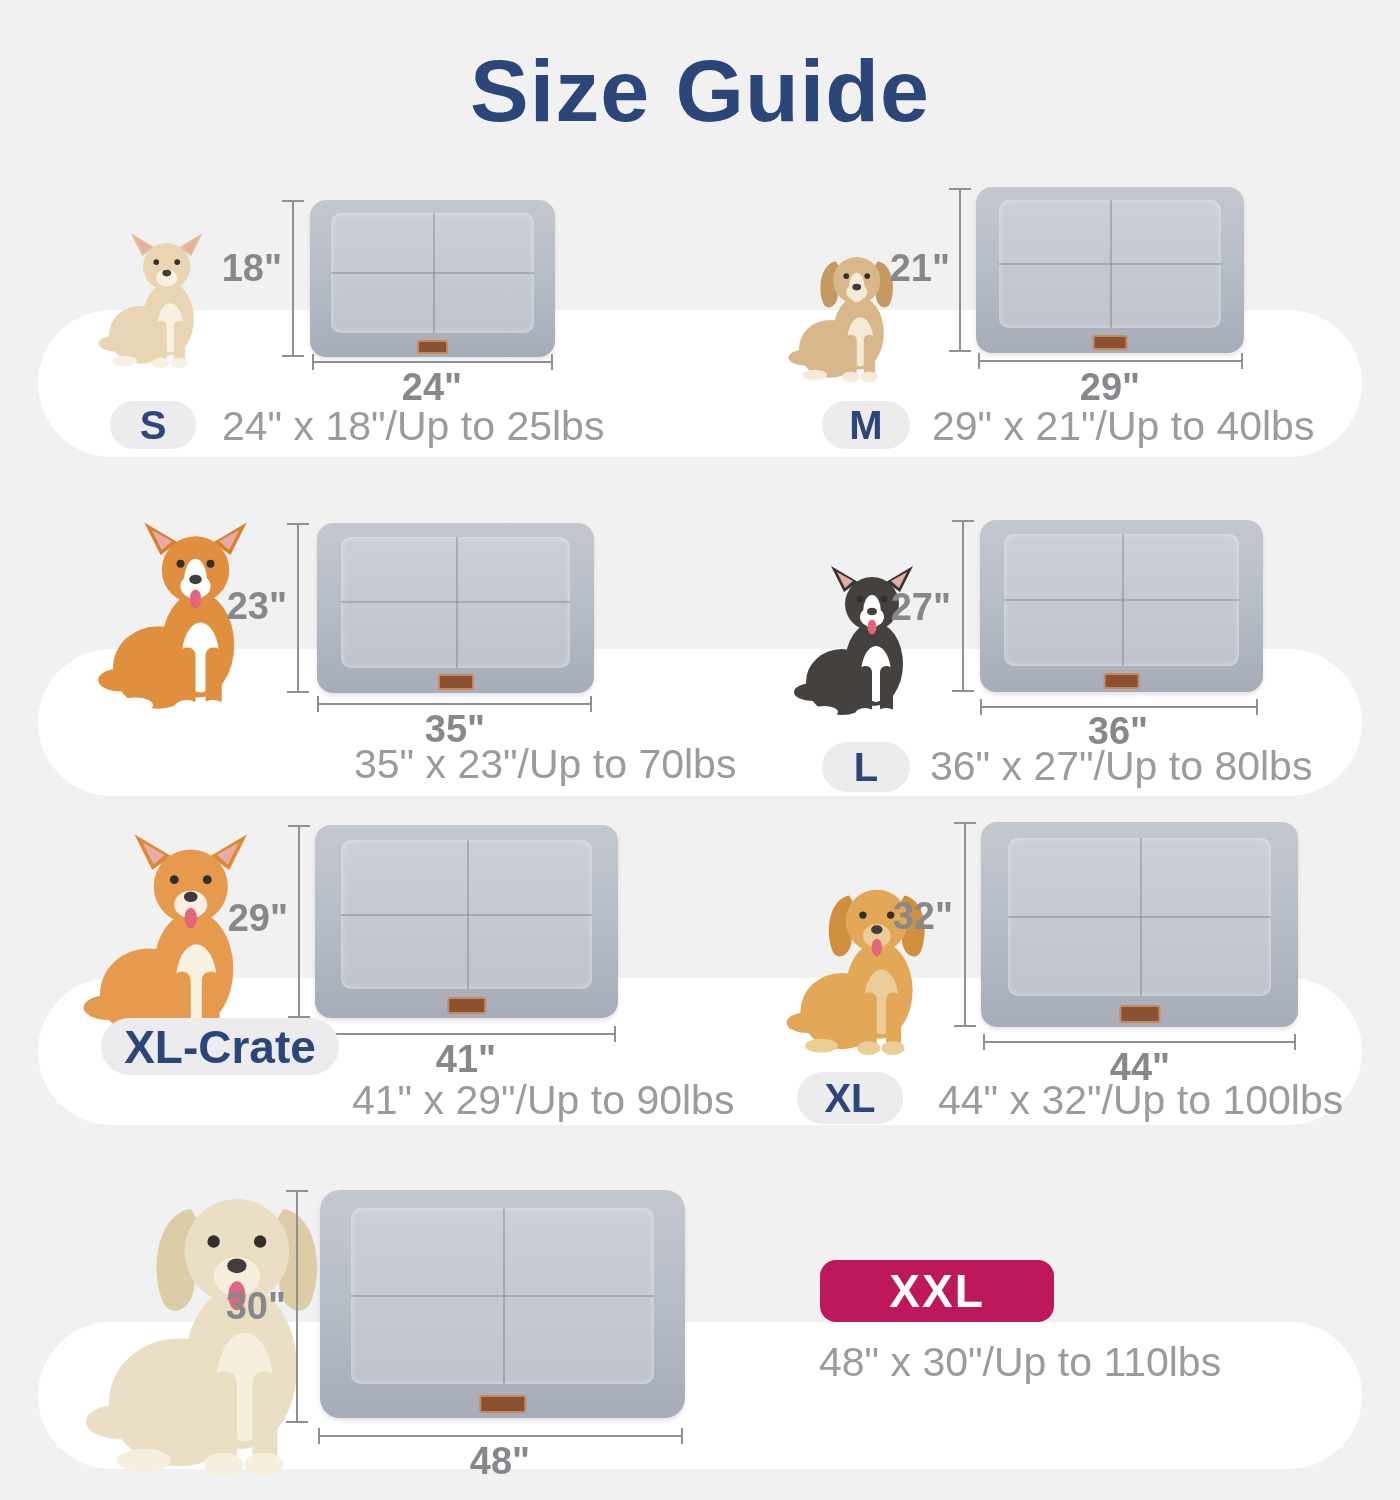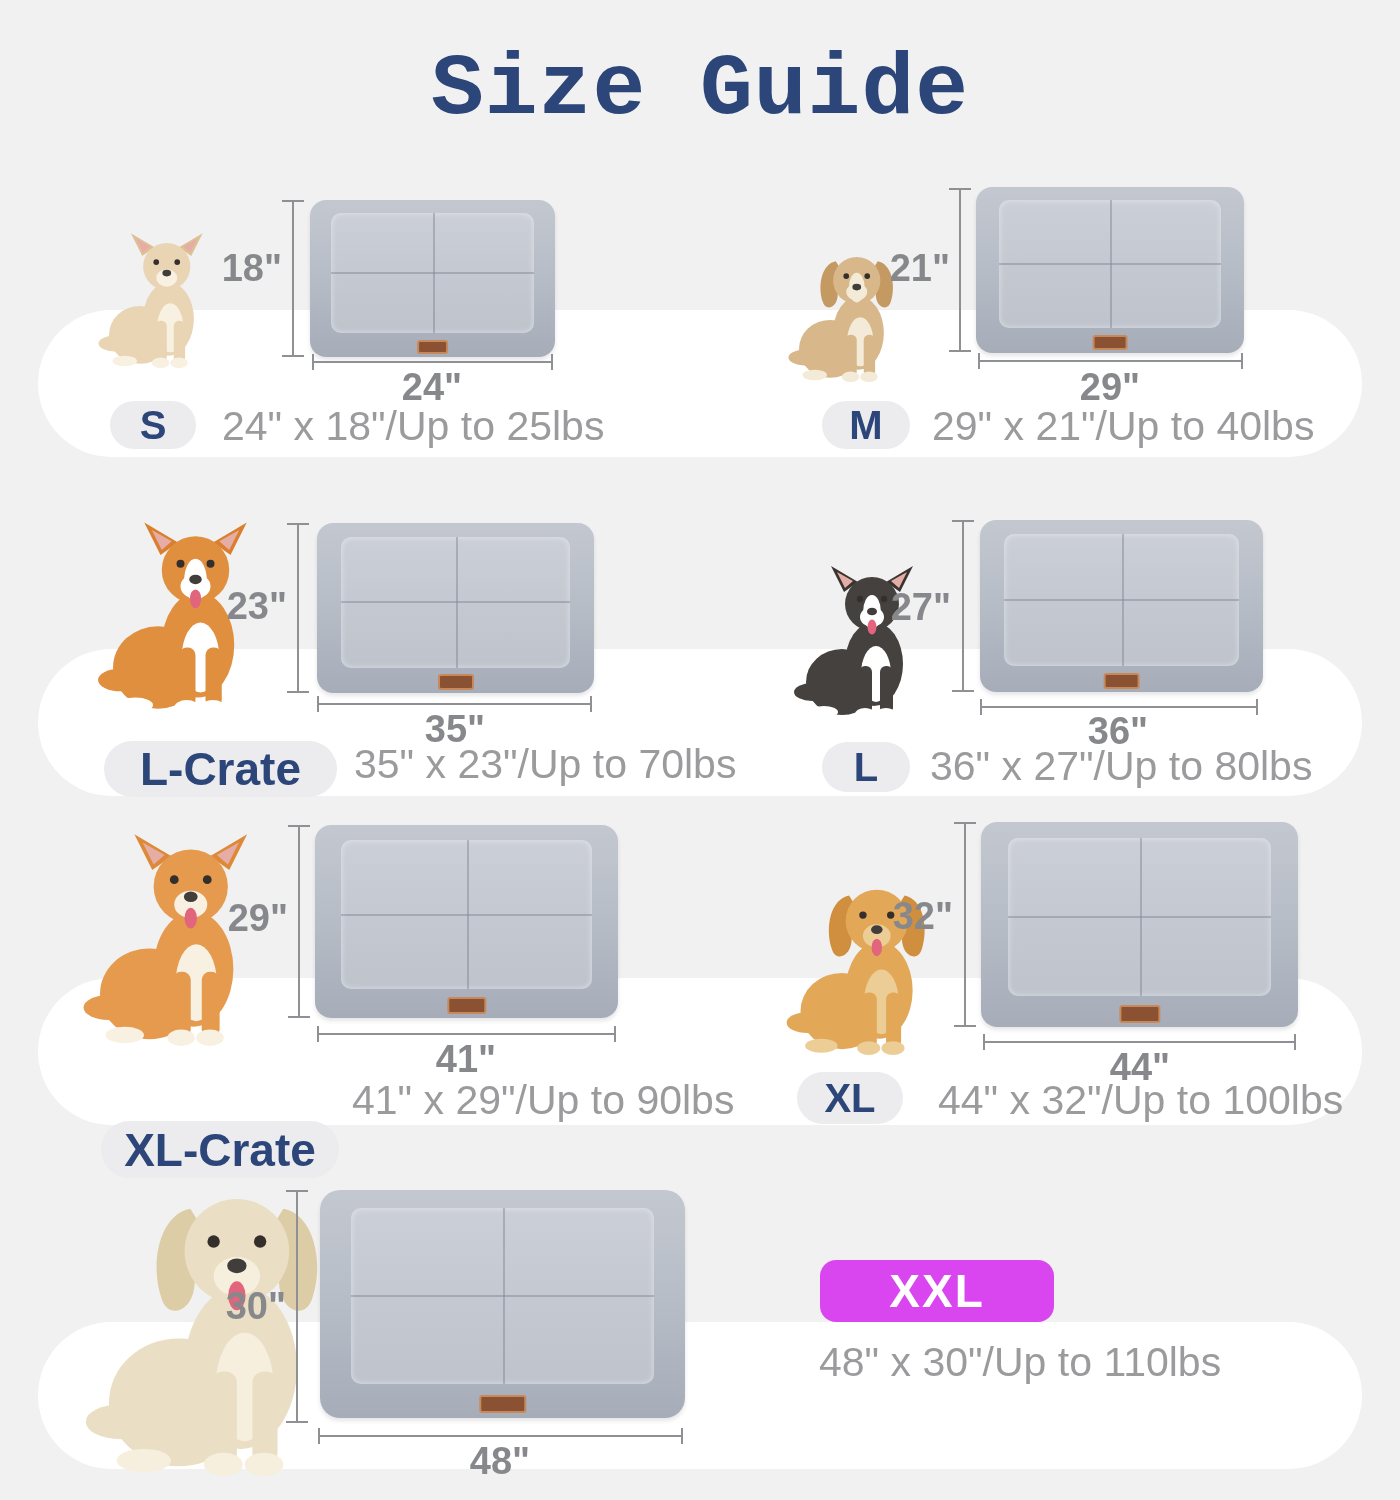--- a/index.html
+++ b/index.html
@@ -2,21 +2,21 @@
 <html><head>
 <meta charset="utf-8">
 <style>
   html,body{margin:0;padding:0;}
   body{font-family:"Liberation Sans","DejaVu Sans",sans-serif;background:#e9e9ea;}
   #canvas{position:relative;width:1400px;height:1500px;background:#f1f1f2;overflow:hidden;margin:0 auto;}
 
   .band{position:absolute;left:38px;width:1324px;height:147px;background:#ffffff;border-radius:74px;}
 
   .title{position:absolute;left:0;top:40px;width:100%;text-align:center;
-         font-size:88px;font-weight:700;color:#2c4679;letter-spacing:1px;font-family:Liberation Mono, monospace;}
+         font-size:88px;font-weight:700;color:#2c4679;letter-spacing:1px;}
 
   
   .mat{position:absolute;border-radius:16px;
        background:linear-gradient(180deg,#c3c8d0 0%,#b5bbc5 55%,#a6acb8 100%);
        box-shadow:0 3px 4px rgba(0,0,0,.10);}
   .mat-inner{position:absolute;left:8.5%;right:8.5%;top:8%;bottom:15%;border-radius:10px;
        background:linear-gradient(180deg,#cbcfd7 0%,#bec3cc 100%);
        box-shadow:inset 0 0 6px rgba(255,255,255,.5);}
   .seam-v{position:absolute;left:50%;top:8%;bottom:15%;width:2px;background:rgba(124,131,144,.45);}
   .seam-h{position:absolute;left:8.5%;right:8.5%;top:46%;height:2px;background:rgba(124,131,144,.45);}
@@ -34,21 +34,21 @@
 
   .dimlab{position:absolute;font-size:38px;font-weight:700;color:#87888c;white-space:nowrap;}
   .dimlab.v{width:76px;text-align:right;}
   .dimlab.h{transform:translateX(-50%);}
 
   .pill{position:absolute;background:#ececef;border-radius:30px;
         display:flex;align-items:center;justify-content:center;
         color:#2c4679;font-weight:700;}
   .pill.small{font-size:40px;}
   .pill.wide{font-size:46px;}
-  .badge-xxl{position:absolute;background:#d946ef;border-radius:16px;
+  .badge-xxl{position:absolute;background:#be185d;border-radius:16px;
         display:flex;align-items:center;justify-content:center;
         color:#ffffff;font-weight:700;font-size:46px;letter-spacing:2px;text-align:right;}
 
   .spec{position:absolute;color:#9b9b9d;font-size:41px;white-space:nowrap;line-height:48px;}
 
   .dog{position:absolute;}
   .dog svg{width:100%;height:100%;display:block;}
 </style>
 </head>
 <body>
@@ -161,21 +161,20 @@
   <div class="mat" style="left:317px;top:523px;width:277px;height:170px">
     <div class="mat-inner"></div>
     <div class="seam-v"></div>
       <div class="seam-h"></div>
     <div class="tag"></div>
   </div>
   <div class="vdim" style="left:297px;top:523px;height:170px"></div>
   <div class="dimlab v" style="left:211px;top:585px">23"</div>
   <div class="hdim" style="left:317px;top:703px;width:275px"></div>
   <div class="dimlab h" style="left:455px;top:708px">35"</div>
-  <div class="pill wide" style="left:104px;top:741px;width:233px;height:56px">L-Crate</div>
   <div class="spec" style="left:354px;top:740px">35" x 23"/Up to 70lbs</div>
 
   <div class="dog" style="left:790px;top:506px;width:160px;height:214px">
       <svg viewBox="0 -6 160 156" preserveAspectRatio="xMidYMax meet" xmlns="http://www.w3.org/2000/svg">
     <ellipse cx="22" cy="122" rx="18" ry="9" fill="#45413f"></ellipse>
     <ellipse cx="52" cy="112" rx="36" ry="33" fill="#45413f"></ellipse>
     <ellipse cx="34" cy="142" rx="14" ry="6" fill="#ffffff"></ellipse>
     <ellipse cx="84" cy="94" rx="29" ry="42" fill="#45413f"></ellipse>
     <ellipse cx="86" cy="104" rx="15" ry="28" fill="#ffffff"></ellipse>
     <rect x="69" y="96" width="13" height="48" rx="6" fill="#45413f"></rect>
@@ -235,21 +234,21 @@
   <div class="mat" style="left:315px;top:825px;width:303px;height:193px">
     <div class="mat-inner"></div>
     <div class="seam-v"></div>
       <div class="seam-h"></div>
     <div class="tag"></div>
   </div>
   <div class="vdim" style="left:298px;top:825px;height:193px"></div>
   <div class="dimlab v" style="left:212px;top:897px">29"</div>
   <div class="hdim" style="left:317px;top:1033px;width:299px"></div>
   <div class="dimlab h" style="left:466px;top:1038px">41"</div>
-  <div class="pill wide" style="left:101px;top:1121px;width:238px;height:57px">XL-Crate</div>
+  <div class="pill wide" style="left:101px;top:1018px;width:238px;height:57px">XL-Crate</div>
   <div class="spec" style="left:352px;top:1076px">41" x 29"/Up to 90lbs</div>
 
   <div class="dog" style="left:782px;top:803px;width:185px;height:252px">
       <svg viewBox="0 -6 160 156" preserveAspectRatio="xMidYMax meet" xmlns="http://www.w3.org/2000/svg">
     <ellipse cx="22" cy="122" rx="18" ry="9" fill="#e2a858"></ellipse>
     <ellipse cx="52" cy="112" rx="36" ry="33" fill="#e2a858"></ellipse>
     <ellipse cx="34" cy="142" rx="14" ry="6" fill="#eccd96"></ellipse>
     <ellipse cx="84" cy="94" rx="29" ry="42" fill="#e2a858"></ellipse>
     <ellipse cx="86" cy="104" rx="15" ry="28" fill="#eccd96"></ellipse>
     <rect x="69" y="96" width="13" height="48" rx="6" fill="#e2a858"></rect>

